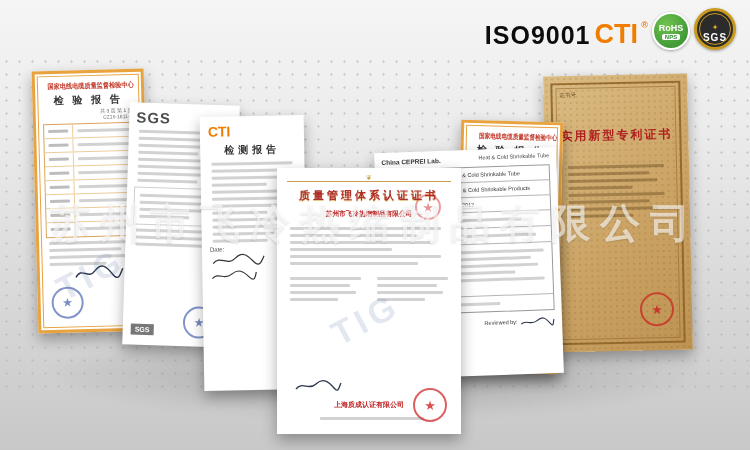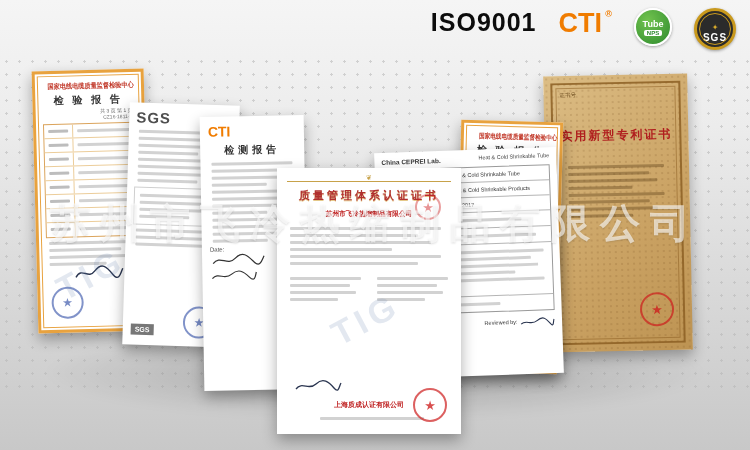--- a/index.html
+++ b/index.html
@@ -8,21 +8,21 @@
 
   #stage { position:relative; width:750px; height:450px; overflow:hidden;
     background:linear-gradient(180deg,#f5f5f5 0%,#ececec 28%,#dcdcdc 58%,#c8c8c8 100%); }
   #dots { position:absolute; left:0; top:55px; width:750px; height:340px;
     background-image:radial-gradient(circle,#b5b5b5 1.1px,transparent 1.4px);
     background-size:13px 13px; opacity:.55; }
   .floor-shadow { position:absolute; left:40px; top:325px; width:670px; height:95px;
     background:radial-gradient(ellipse at center,rgba(0,0,0,.22),rgba(0,0,0,0) 70%); filter:blur(4px); }
 
   
-  .logos { position:absolute; top:8px; right:14px; display:flex; align-items:flex-start; gap:22px; z-index:40; }
+  .logos { position:absolute; top:8px; right:14px; display:flex; align-items:flex-end; gap:4px; z-index:40; }
   .iso { font-weight:bold; font-size:25px; color:#0c0c0c; letter-spacing:1px; }
   .cti-logo { font-weight:bold; font-size:27px; color:#f07c00; position:relative; padding-right:10px; }
   .cti-logo .reg { font-size:9px; position:absolute; top:1px; right:0; }
   .rohs-badge { width:38px; height:38px; border-radius:50%;
     background:radial-gradient(circle at 35% 30%,#71c24e,#2e8b2e);
     color:#fff; display:flex; flex-direction:column; align-items:center; justify-content:center;
     font-size:9px; font-weight:bold; border:2px solid #fff; box-shadow:0 1px 3px rgba(0,0,0,.35); }
   .rohs-sub { font-size:6px; background:#fff; color:#2e8b2e; padding:0 3px; border-radius:2px; margin-top:1px; }
   .sgs-badge { width:42px; height:42px; border-radius:50%; background:#2b2b2b;
     border:3px solid #c9991c; color:#fff; display:flex; flex-direction:column; align-items:center;
@@ -133,21 +133,21 @@
   <div id="dots"></div>
   <div class="floor-shadow"></div>
 
   <div class="logos">
     <div class="iso">ISO9001</div>
     <div class="cti-logo">
       <span>CTI</span>
       <span class="reg">®</span>
     </div>
     <div class="rohs-badge">
-      <span>Tube</span>
+      <span>RoHS</span>
       <span class="rohs-sub">NPS</span>
     </div>
     <div class="sgs-badge">
       <span class="sgs-star">✦</span>
       <span class="sgs-text">SGS</span>
     </div>
   </div>
 
   <div class="cert orange c1">
     <div class="inner">

